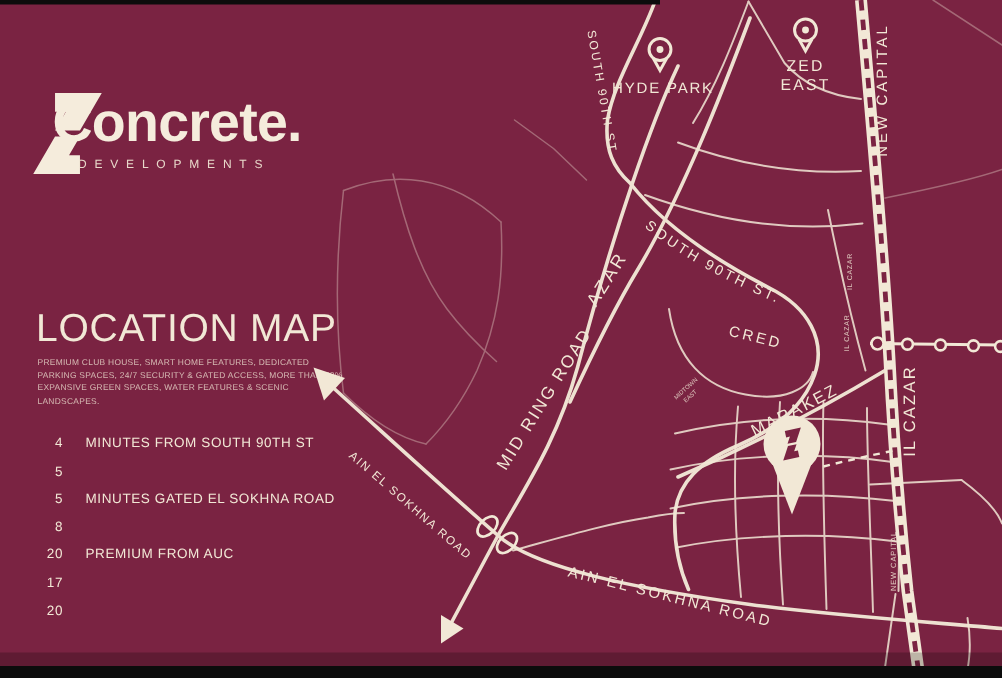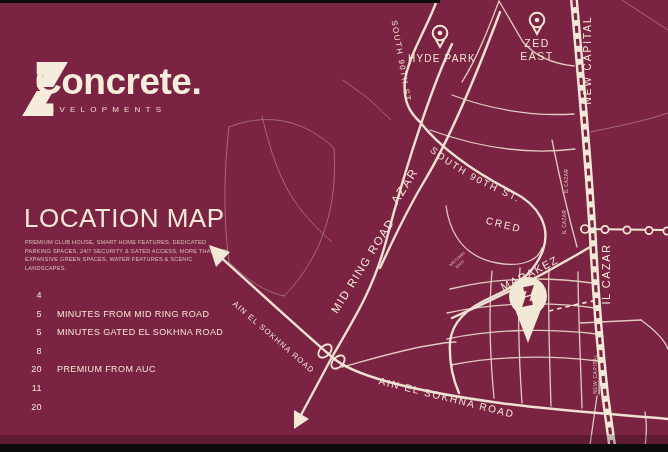--- a/index.html
+++ b/index.html
@@ -11,21 +11,21 @@
   }
   svg{position:absolute;left:0;top:0;}
   .bar{position:absolute;background:#0c0c0c;}
   #bar-top{left:0;top:0;width:440px;height:3px;}
   #bar-bottom{left:0;top:444px;width:668px;height:8px;}
   #bar-fade{left:0;top:435px;width:668px;height:9px;background:rgba(0,0,0,.22);}
   
   .logo-row{position:absolute;left:22px;top:62px;display:flex;align-items:flex-start;}
   .logo-text{margin-left:13px;}
   .logo-name{font-size:37px;font-weight:600;letter-spacing:-.5px;line-height:40px;color:#f5ecdc;}
-  .logo-sub{font-size:8px;letter-spacing:5.2px;margin-top:3px;margin-left:3px;opacity:.92;}
+  .logo-sub{font-size:8px;letter-spacing:5.2px;margin-top:3px;margin-left:17px;opacity:.92;}
   .loc-title{position:absolute;left:24px;top:203px;font-size:26px;font-weight:500;letter-spacing:.5px;}
   .desc{position:absolute;left:25px;top:238px;width:210px;font-size:5.6px;line-height:8.6px;letter-spacing:.2px;opacity:.75;}
   .dist{position:absolute;left:26px;top:290px;}
   .dist-row{display:flex;margin-bottom:7.4px;font-size:9px;letter-spacing:.4px;line-height:11.2px;}
   .dist-num{width:16px;text-align:right;margin-right:15px;flex:none;}
   .dist-lbl{white-space:pre-line;}
   
   text{fill:#f2e8d6;font-family:"Liberation Sans", sans-serif;}
   .rd-lbl{font-weight:500;}
 </style>
@@ -181,38 +181,38 @@
 
   <div class="desc">
     <div>PREMIUM CLUB HOUSE, SMART HOME FEATURES, DEDICATED</div>
     <div>PARKING SPACES, 24/7 SECURITY &amp; GATED ACCESS, MORE THAN 82%</div>
     <div>EXPANSIVE GREEN SPACES, WATER FEATURES &amp; SCENIC LANDSCAPES.</div>
   </div>
 
   <div class="dist">
     <div class="dist-row">
         <span class="dist-num">4</span>
+        <span class="dist-lbl">MINUTES FROM SOUTH 90TH ST</span>
       </div>
     <div class="dist-row">
         <span class="dist-num">5</span>
-        <span class="dist-lbl">MINUTES FROM MID RING ROAD</span>
       </div>
     <div class="dist-row">
         <span class="dist-num">5</span>
         <span class="dist-lbl">MINUTES GATED EL SOKHNA ROAD</span>
       </div>
     <div class="dist-row">
         <span class="dist-num">8</span>
       </div>
     <div class="dist-row">
         <span class="dist-num">20</span>
         <span class="dist-lbl">PREMIUM FROM AUC</span>
       </div>
     <div class="dist-row">
-        <span class="dist-num">11</span>
+        <span class="dist-num">17</span>
       </div>
     <div class="dist-row">
         <span class="dist-num">20</span>
       </div>
   </div>
 
   <div class="bar" id="bar-fade" style="background:rgba(0,0,0,.22)"></div>
   <div class="bar" id="bar-top"></div>
   <div class="bar" id="bar-bottom"></div>
 

